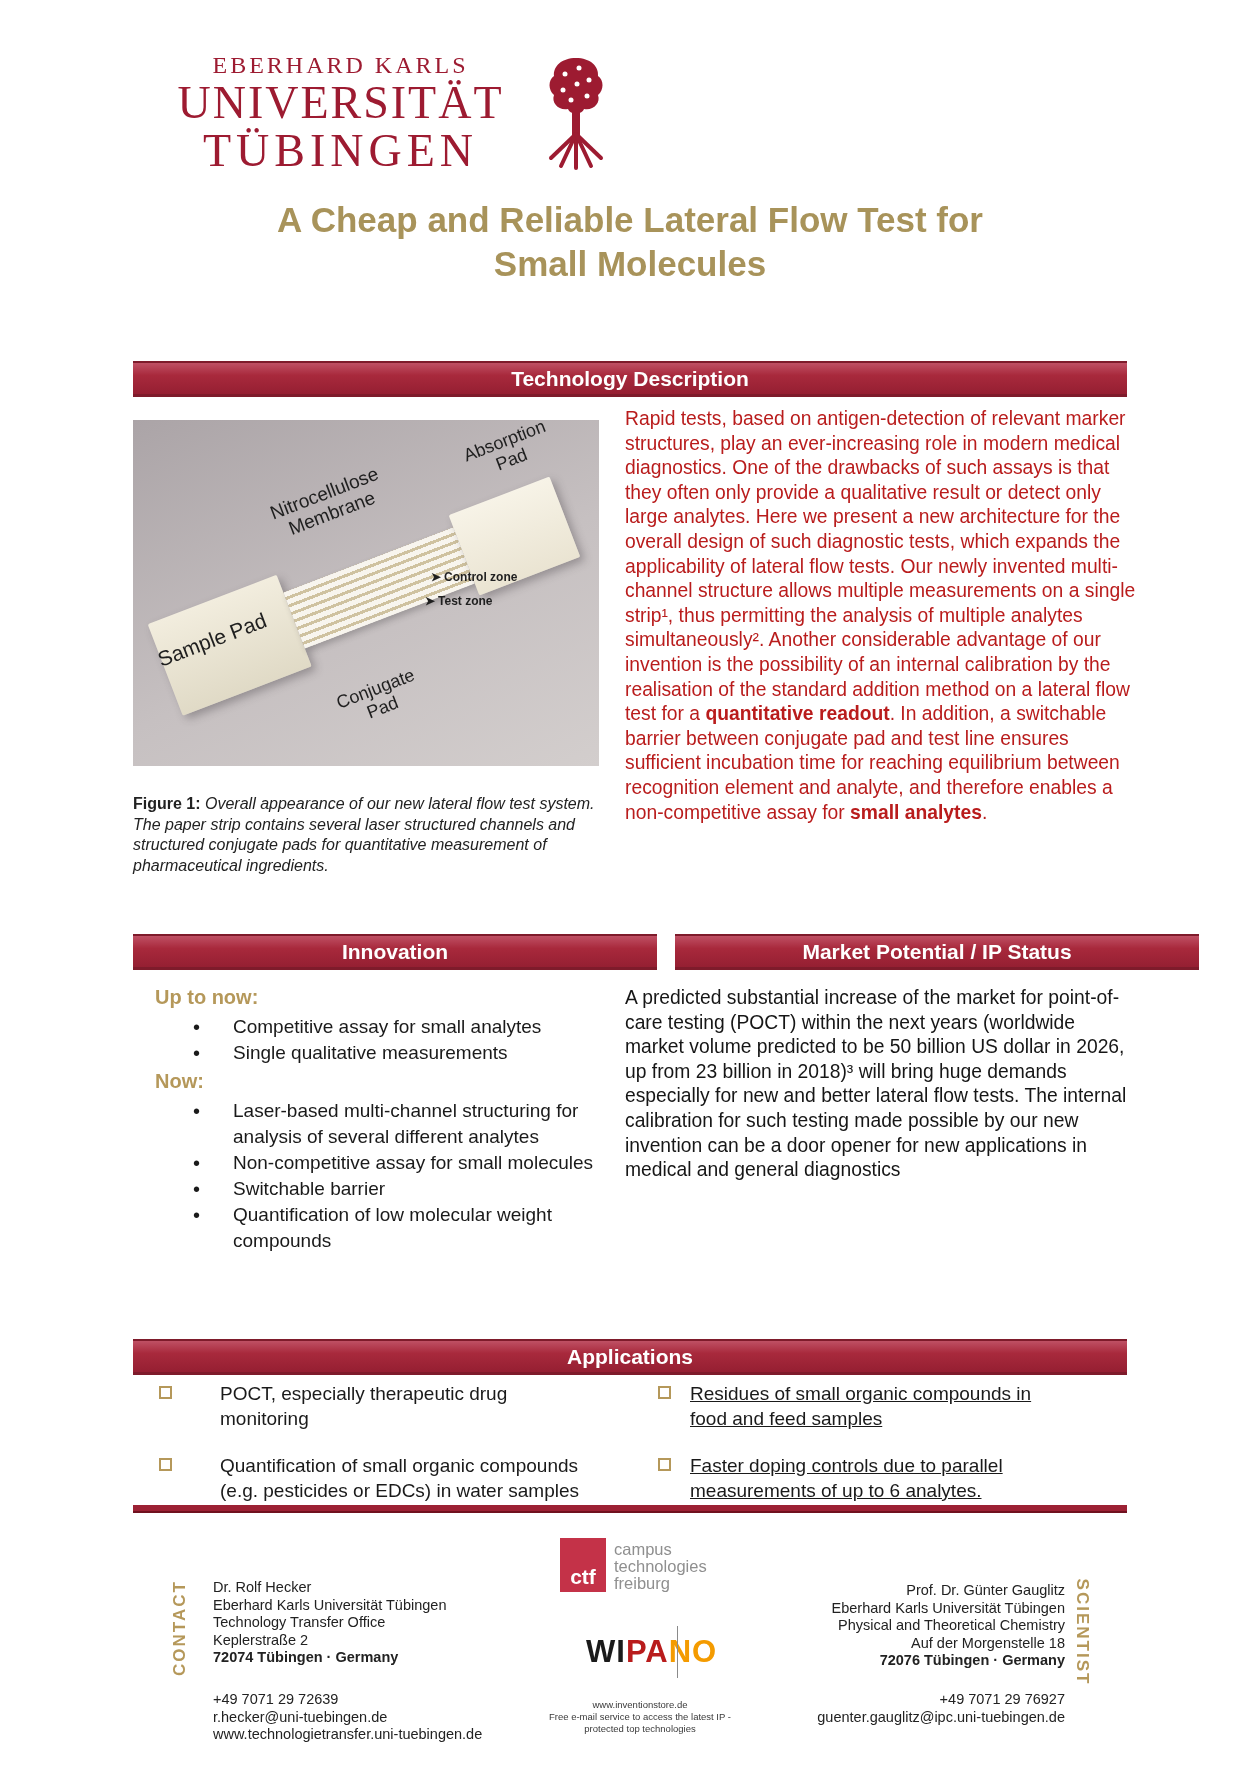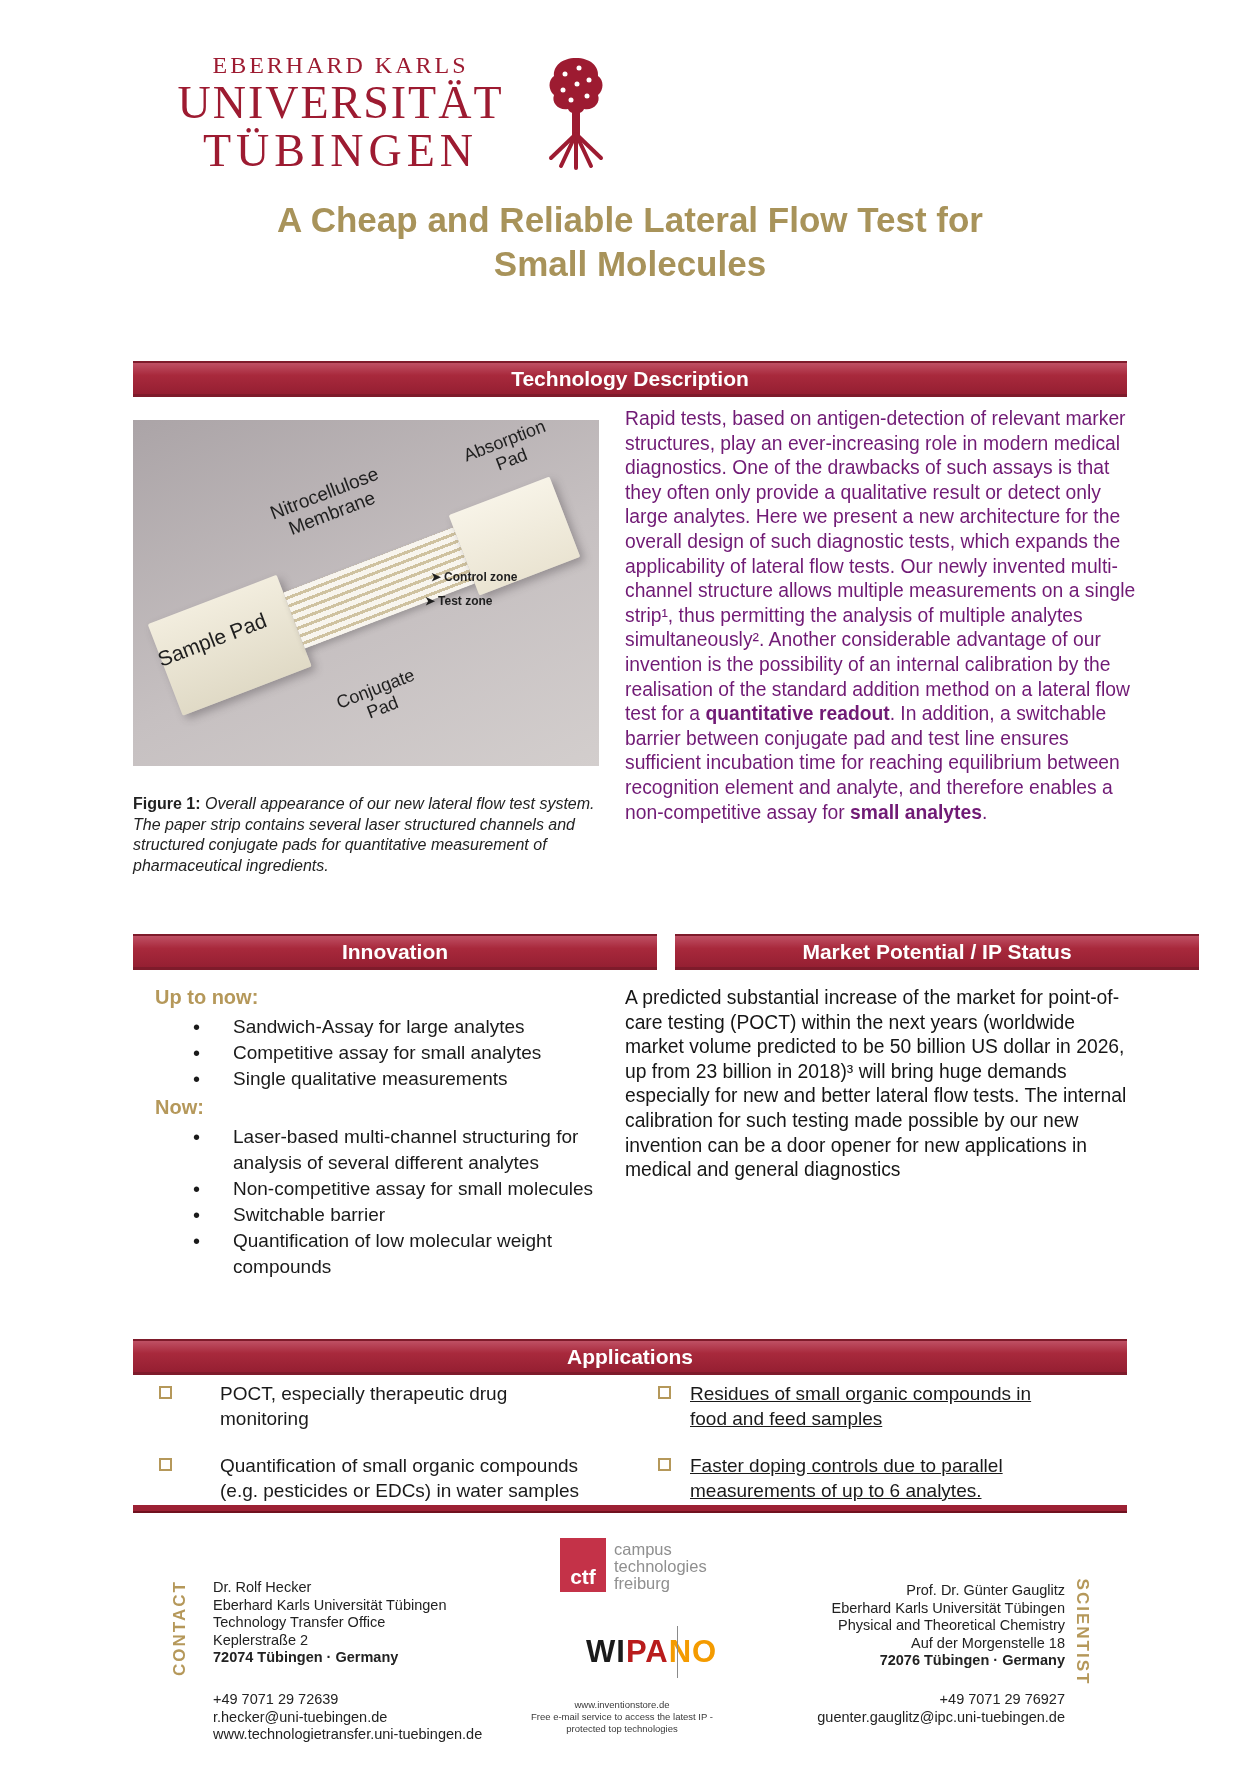--- a/index.html
+++ b/index.html
@@ -50,21 +50,21 @@
   .lbl-ctrl{left:298px;top:150px;}
   .lbl-test{left:292px;top:174px;}
   .zone-arrow{margin-right:3px;}
 
   .caption{position:absolute;left:133px;top:794px;width:474px;font-size:16px;line-height:20.5px;color:#222;}
   .caption .cap-label{font-weight:bold;}
   .caption .cap-text{font-style:italic;}
 
   
   .tech-text{position:absolute;left:625px;top:407px;width:514px;
-             font-size:19.3px;line-height:24.6px;color:#701a75;}
+             font-size:19.3px;line-height:24.6px;color:#b91c1c;}
   .tech-text span{display:inline;}
   .blk{display:block;}
   .b{font-weight:bold;}
 
   .innovation{position:absolute;left:155px;top:984px;width:478px;font-size:19px;line-height:26px;}
   .gold-h{color:#b5985a;font-weight:bold;font-size:20px;}
   .innovation ul{margin:4px 0 0 0;padding:0;}
   .innovation li{list-style:none;position:relative;padding-left:78px;padding-right:34px;}
   .innovation li::before{content:"\2022";position:absolute;left:38px;top:0;font-size:20px;}
   .now-h{margin-top:2px;}
@@ -104,21 +104,21 @@
 
   .ctf-sq{position:absolute;left:560px;top:1538px;width:46px;height:54px;background:#c43248;
           color:#fff;display:flex;align-items:flex-end;justify-content:center;
           font-weight:bold;font-size:21px;padding-bottom:3px;box-sizing:border-box;}
   .ctf-txt{position:absolute;left:614px;top:1541px;color:#8f8f8f;font-size:16.5px;line-height:17px;}
   .wipano{position:absolute;left:586px;top:1634px;font-size:31px;font-weight:bold;letter-spacing:1px;}
   .wip-1{color:#1a1a1a;}
   .wip-2{color:#b91c1c;}
   .wip-3{color:#f49b00;}
   .wip-line{position:absolute;left:91px;top:-8px;width:1px;height:52px;background:#8a8a8a;}
-  .invstore{position:absolute;left:502px;top:1699px;width:240px;text-align:center;
+  .invstore{position:absolute;left:520px;top:1699px;width:240px;text-align:center;
             font-size:9.5px;line-height:12px;color:#3a3a3a;}
 </style>
 </head>
 <body>
 
 <div class="page">
 
   <div class="logo-text">
     <div class="logo-l1">EBERHARD KARLS</div>
     <div class="logo-l2">UNIVERSITÄT</div>
@@ -195,21 +195,20 @@
   </div>
 
   <div class="banner-row">
     <div class="banner">Innovation</div>
     <div class="banner">Market Potential / IP Status</div>
   </div>
 
   <div class="innovation">
     <div class="gold-h">Up to now:</div>
     <ul>
-      <li>Sandwich-Assay for large analytes</li>
       <li>Competitive assay for small analytes</li>
       <li>Single qualitative measurements</li>
     </ul>
     <div class="gold-h now-h">Now:</div>
     <ul>
       <li>Laser-based multi-channel structuring for analysis of several different analytes</li>
       <li>Non-competitive assay for small molecules</li>
       <li>Switchable barrier</li>
       <li>Quantification of low molecular weight compounds</li>
     </ul>

